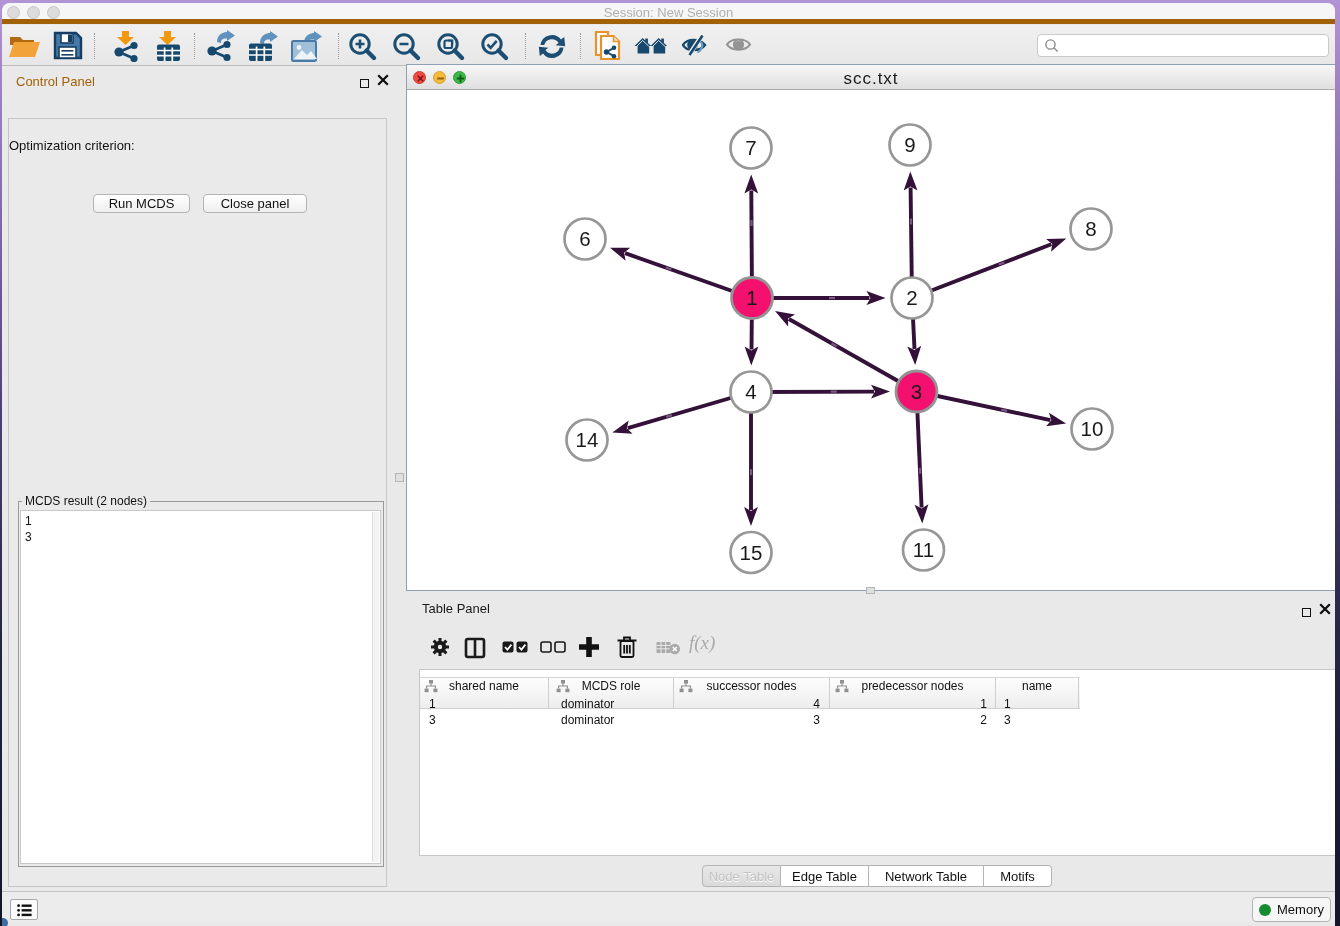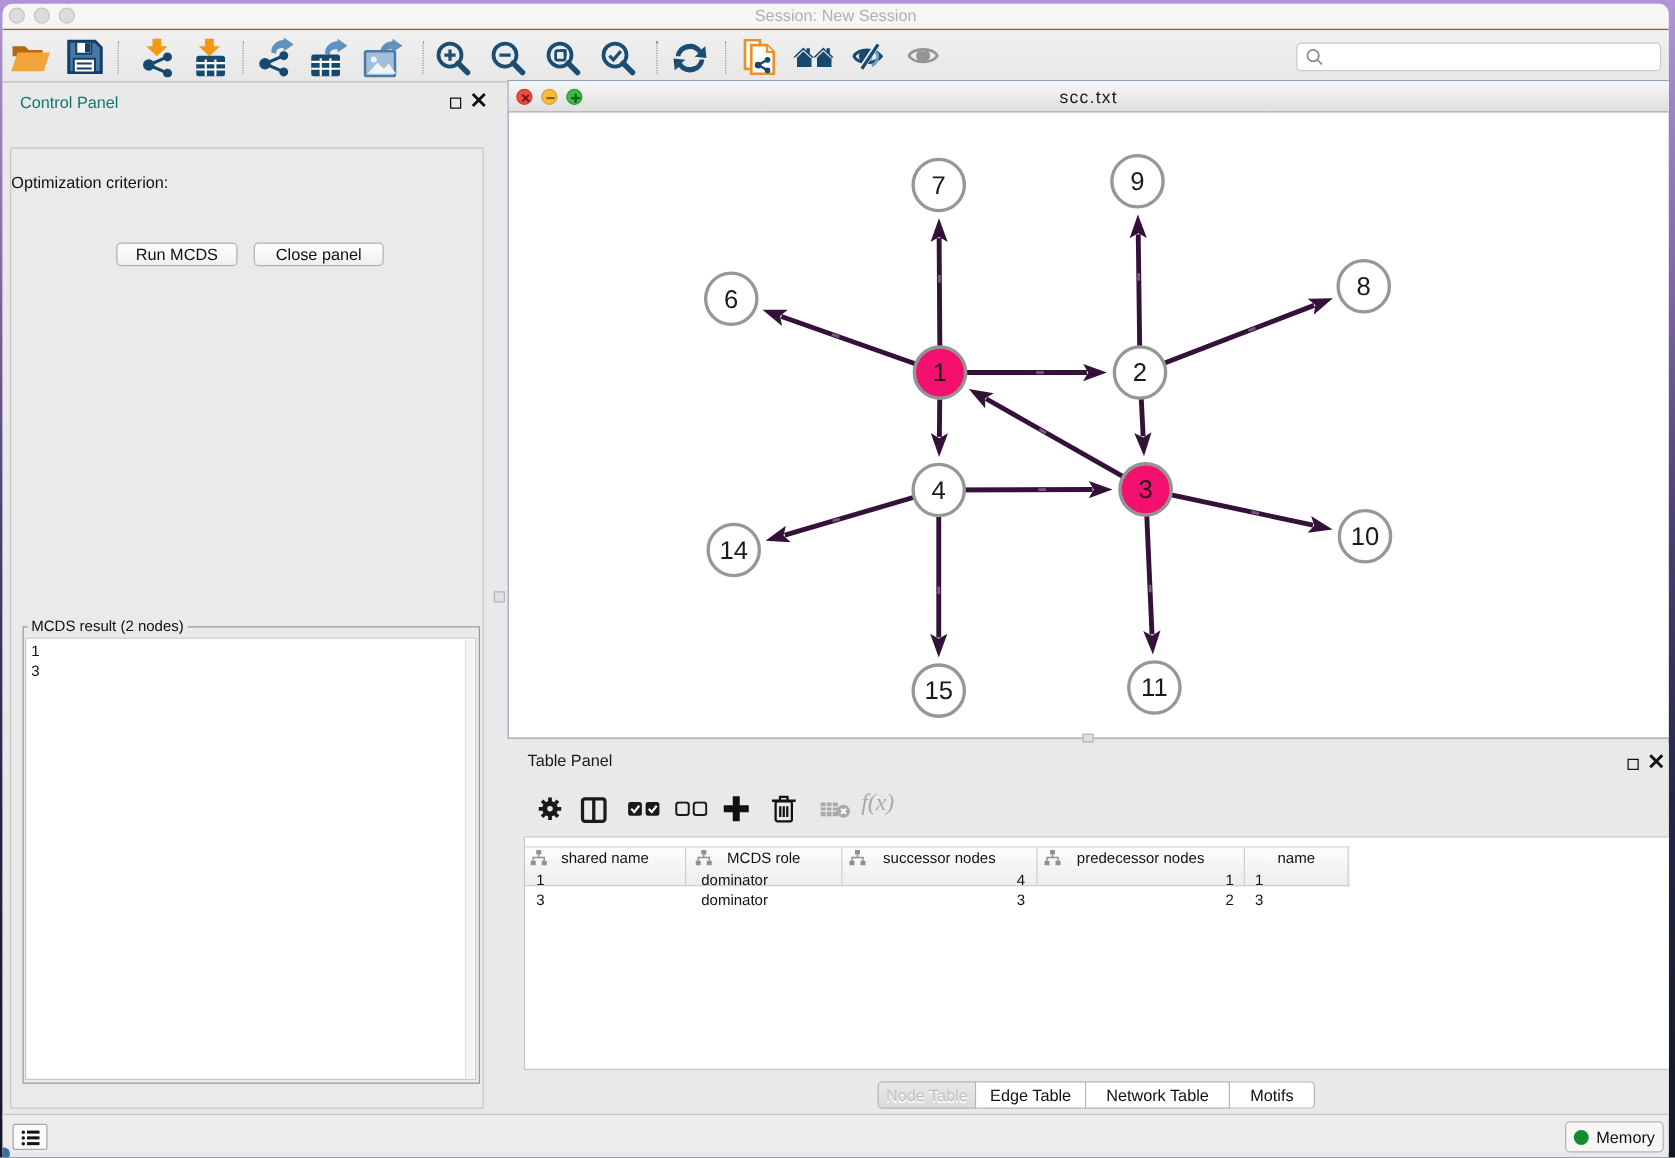--- a/index.html
+++ b/index.html
@@ -1,30 +1,30 @@
 <!DOCTYPE html>
 <html><head><meta charset="utf-8"><style>
 *{margin:0;padding:0;box-sizing:border-box}
 html,body{width:1340px;height:926px;overflow:hidden}
 body{font-family:"Liberation Sans",sans-serif;position:relative;
 background:linear-gradient(180deg,#b194d6 0%,#a78bc8 5%,#8a6fae 20%,#4c3f72 45%,#232544 70%,#131628 100%)}
 .abs{position:absolute}
 #win{position:absolute;left:2px;top:3px;width:1333px;height:923px;background:#e9e9e9;border-radius:8px 8px 0 0;overflow:hidden}
 
-#titlebar{position:absolute;left:0;top:0;width:100%;height:21px;background:#f6f6f6;border-bottom:1px solid #a16207}
+#titlebar{position:absolute;left:0;top:0;width:100%;height:21px;background:#f6f6f6;border-bottom:5px solid #a16207}
 .tl{position:absolute;top:3px;width:13px;height:13px;border-radius:50%;background:#dcdcdc;border:1px solid #c5c5c5}
 #title{position:absolute;top:2px;left:0;width:100%;text-align:center;font-size:13px;color:#b0b0b0}
 
 #toolbar{position:absolute;left:0;top:22px;width:100%;height:41px;background:linear-gradient(#f0f0f0,#e7e7e7);border-bottom:1px solid #bcbcbc}
 .tsep{position:absolute;top:8px;height:26px;width:0;border-left:1px dotted #9a9a9a}
 .ticon{position:absolute;top:4px}
 #searchbox{position:absolute;left:1035px;top:9px;width:292px;height:23px;background:#fff;border:1px solid #c9c9c9;border-radius:4px}
 
 #cpanel{position:absolute;left:0;top:64px;width:390px;height:828px;background:#e9e9e9}
-#cp-title{position:absolute;left:14px;top:7px;font-size:13px;color:#0f766e}
+#cp-title{position:absolute;left:14px;top:7px;font-size:13px;color:#a16207}
 .sqico{width:9px;height:9px;border:1.4px solid #111;display:inline-block}
 .tabs{position:absolute;font-size:13px}
 .tab{position:absolute;top:0;height:21px;line-height:21px;text-align:center;background:#fff;border:1px solid #b4b4b4;border-left:none;color:#111}
 .tab.first{border-left:1px solid #b4b4b4;border-radius:4px 0 0 4px}
 .tab.last{border-radius:0 4px 4px 0}
 .tab.sel{background:linear-gradient(#e8e8e8,#dadada);color:#c2c2c2;text-shadow:0 1px 0 #fff}
 #cp-body{position:absolute;left:6px;top:51px;width:379px;height:769px;border:1px solid #c6c6c6;background:#eaeaea}
 
 #netwin{position:absolute;left:404px;top:61px;width:930px;height:527px;border:1px solid #8fa0b4;background:#fff}
 #nw-title{position:absolute;left:0;top:0;width:100%;height:25px;background:linear-gradient(#f7f7f7,#dfdfdf);border-bottom:1px solid #a8a8a8}
@@ -247,21 +247,21 @@
       <div class="mac" style="left:26px;background:#f6bb3b;border:1px solid #d6a031">
           <svg width="11" height="11" viewBox="0 0 11 11" style="margin:1px">
             <line x1="2.2" y1="5.5" x2="8.8" y2="5.5" stroke="#8e6012" stroke-width="1.8"></line>
           </svg>
         </div>
       <div class="mac" style="left:46px;background:#3eb648;border:1px solid #2f9a38">
           <svg width="11" height="11" viewBox="0 0 11 11" style="margin:1px">
             <path d="M5.5 1.8 V9.2 M1.8 5.5 H9.2" stroke="#0e5e14" stroke-width="1.8"></path>
           </svg>
         </div>
-      <div style="position:absolute;left:0;top:4px;width:100%;text-align:center;font-size:14px;color:#1a1a1a;letter-spacing:1px">scc.txt</div>
+      <div style="position:absolute;left:0;top:4px;width:100%;text-align:center;font-size:17px;color:#1a1a1a;letter-spacing:1px">scc.txt</div>
     </div>
     <svg class="abs" style="left:0;top:26px" width="928" height="502" viewBox="406 90 928 502">
       <g stroke="#331138" stroke-width="3.9">
         <line x1="751" y1="297" x2="750.3" y2="189.5"></line>
         <line x1="751" y1="297" x2="624.1" y2="252.2"></line>
         <line x1="751" y1="297" x2="868.5" y2="297"></line>
         <line x1="751" y1="297" x2="750.5" y2="348.5"></line>
         <line x1="911" y1="297" x2="909.6" y2="186.5"></line>
         <line x1="911" y1="297" x2="1050.3" y2="243.3"></line>
         <line x1="911" y1="297" x2="913.5" y2="348"></line>

